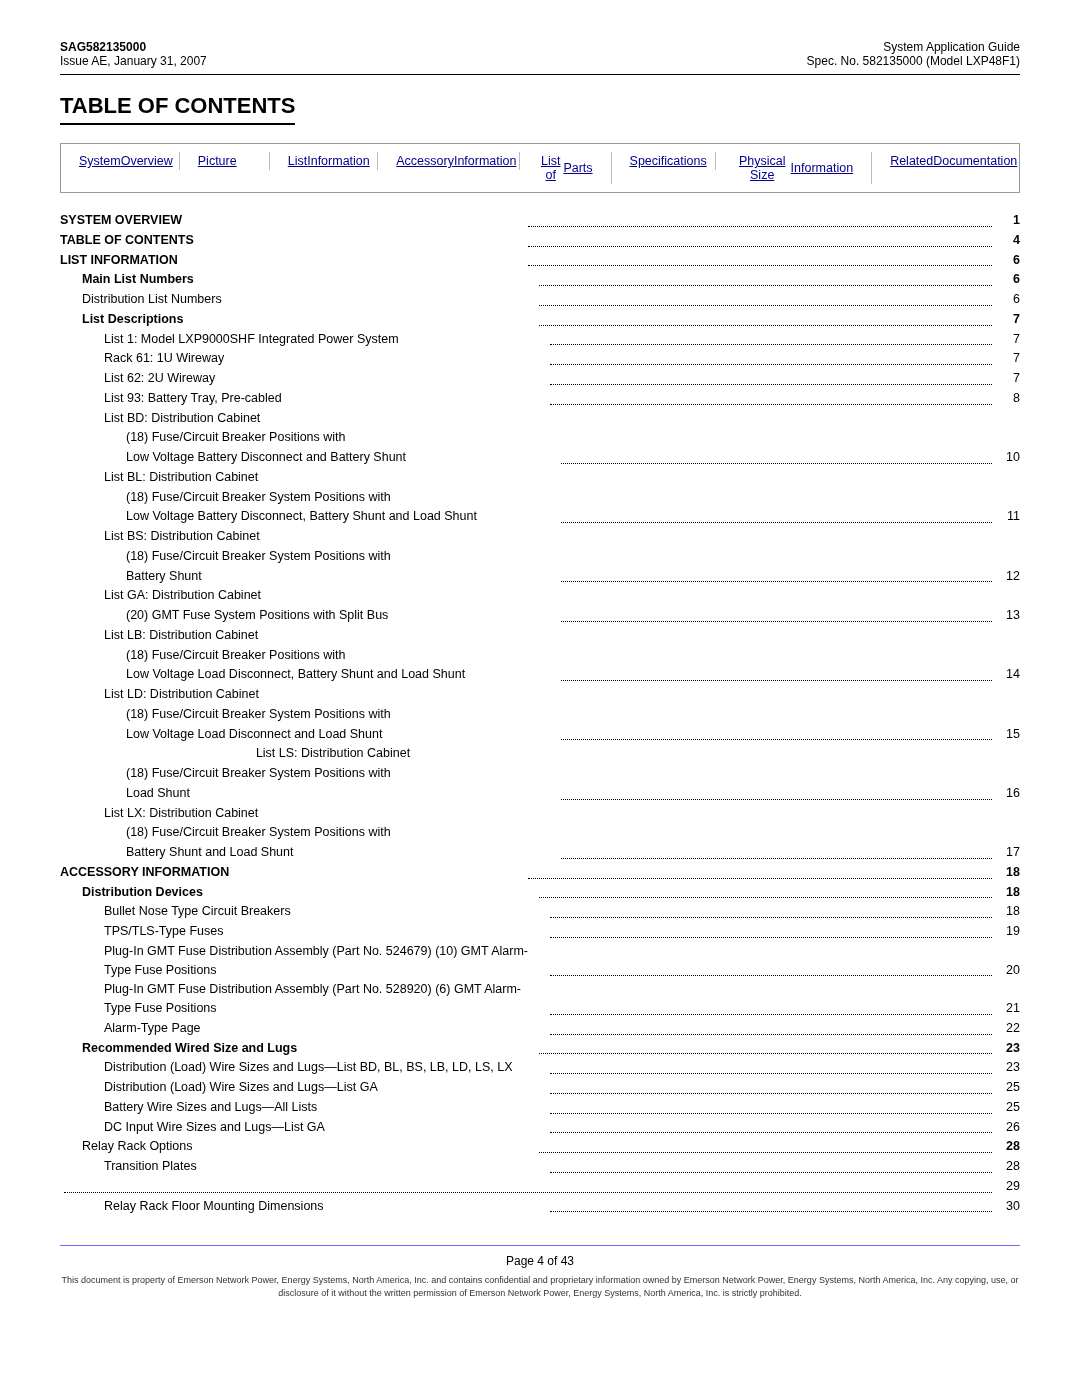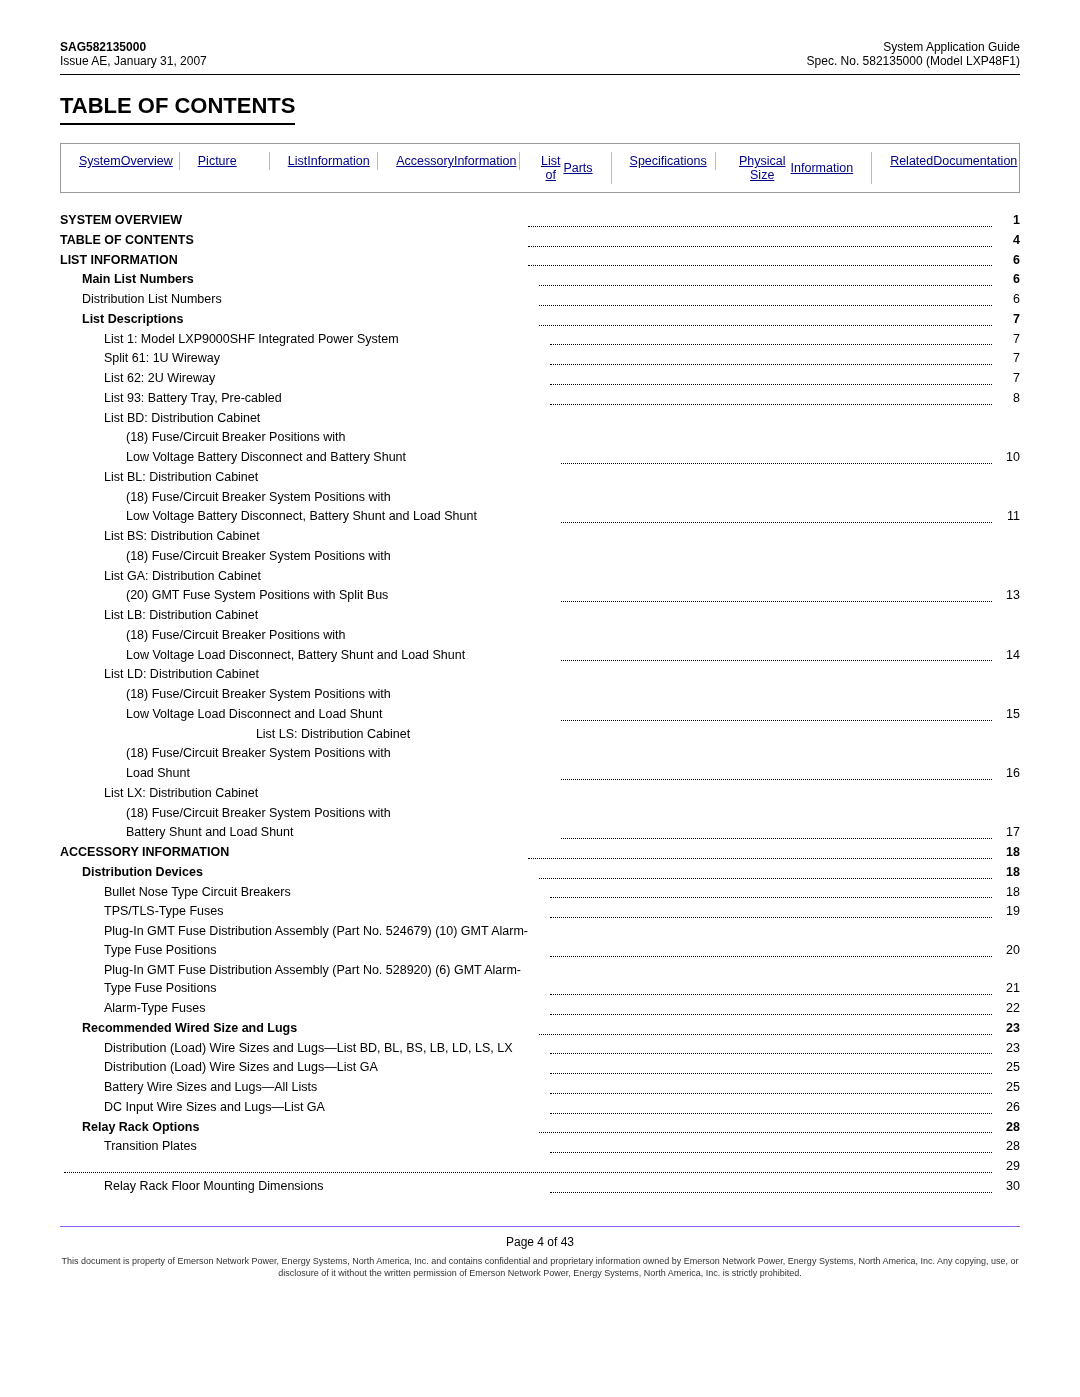--- a/index.html
+++ b/index.html
@@ -203,21 +203,21 @@
       </div>
       <div class="toc-entry">
         <div class="toc-entry-label" style="padding-left: 44px;">
           <span>List 1:  Model LXP9000SHF Integrated Power System</span>
         </div>
         <div class="toc-entry-dots"></div>
         <div class="toc-entry-page">7</div>
       </div>
       <div class="toc-entry">
         <div class="toc-entry-label" style="padding-left: 44px;">
-          <span>Split 61:  1U Wireway</span>
+          <span>Rack 61:  1U Wireway</span>
         </div>
         <div class="toc-entry-dots"></div>
         <div class="toc-entry-page">7</div>
       </div>
       <div class="toc-entry">
         <div class="toc-entry-label" style="padding-left: 44px;">
           <span>List 62:  2U Wireway</span>
         </div>
         <div class="toc-entry-dots"></div>
         <div class="toc-entry-page">7</div>
@@ -271,20 +271,27 @@
         <div class="toc-entry-label" style="padding-left: 44px;">
           <span>List BS:  Distribution Cabinet</span>
         </div>
         <div style="flex: 1 1 0%;"></div>
       </div>
       <div class="toc-entry">
         <div class="toc-entry-label" style="padding-left: 66px;">
           <span>(18) Fuse/Circuit Breaker System Positions with</span>
         </div>
         <div style="flex: 1 1 0%;"></div>
+      </div>
+      <div class="toc-entry">
+        <div class="toc-entry-label" style="padding-left: 66px;">
+          <span>Battery Shunt</span>
+        </div>
+        <div class="toc-entry-dots"></div>
+        <div class="toc-entry-page">12</div>
       </div>
       <div class="toc-entry">
         <div class="toc-entry-label" style="padding-left: 44px;">
           <span>List GA:  Distribution Cabinet</span>
         </div>
         <div style="flex: 1 1 0%;"></div>
       </div>
       <div class="toc-entry">
         <div class="toc-entry-label" style="padding-left: 66px;">
           <span>(20) GMT Fuse System Positions with Split Bus</span>
@@ -405,21 +412,21 @@
       </div>
       <div class="toc-entry">
         <div class="toc-entry-label" style="padding-left: 44px;">
           <span>Plug-In GMT Fuse Distribution Assembly (Part No. 528920) (6) GMT Alarm-Type Fuse Positions</span>
         </div>
         <div class="toc-entry-dots"></div>
         <div class="toc-entry-page">21</div>
       </div>
       <div class="toc-entry">
         <div class="toc-entry-label" style="padding-left: 44px;">
-          <span>Alarm-Type Fuses</span>
+          <span>Alarm-Type Page</span>
         </div>
         <div class="toc-entry-dots"></div>
         <div class="toc-entry-page">22</div>
       </div>
       <div class="toc-entry">
         <div class="toc-entry-label" style="padding-left: 22px;">
           <span style="font-weight: bold;">Recommended Wired Size and Lugs</span>
         </div>
         <div class="toc-entry-dots"></div>
         <div class="toc-entry-page" style="font-weight: bold;">23</div>
@@ -447,21 +454,21 @@
       </div>
       <div class="toc-entry">
         <div class="toc-entry-label" style="padding-left: 44px;">
           <span>DC Input Wire Sizes and Lugs—List GA</span>
         </div>
         <div class="toc-entry-dots"></div>
         <div class="toc-entry-page">26</div>
       </div>
       <div class="toc-entry">
         <div class="toc-entry-label" style="padding-left: 22px;">
-          <span style="font-weight: bold;">Relay Rack Options</span>
+          <span style="font-weight: normal;">Relay Rack Options</span>
         </div>
         <div class="toc-entry-dots"></div>
         <div class="toc-entry-page" style="font-weight: bold;">28</div>
       </div>
       <div class="toc-entry">
         <div class="toc-entry-label" style="padding-left: 44px;">
           <span>Transition Plates</span>
         </div>
         <div class="toc-entry-dots"></div>
         <div class="toc-entry-page">28</div>

